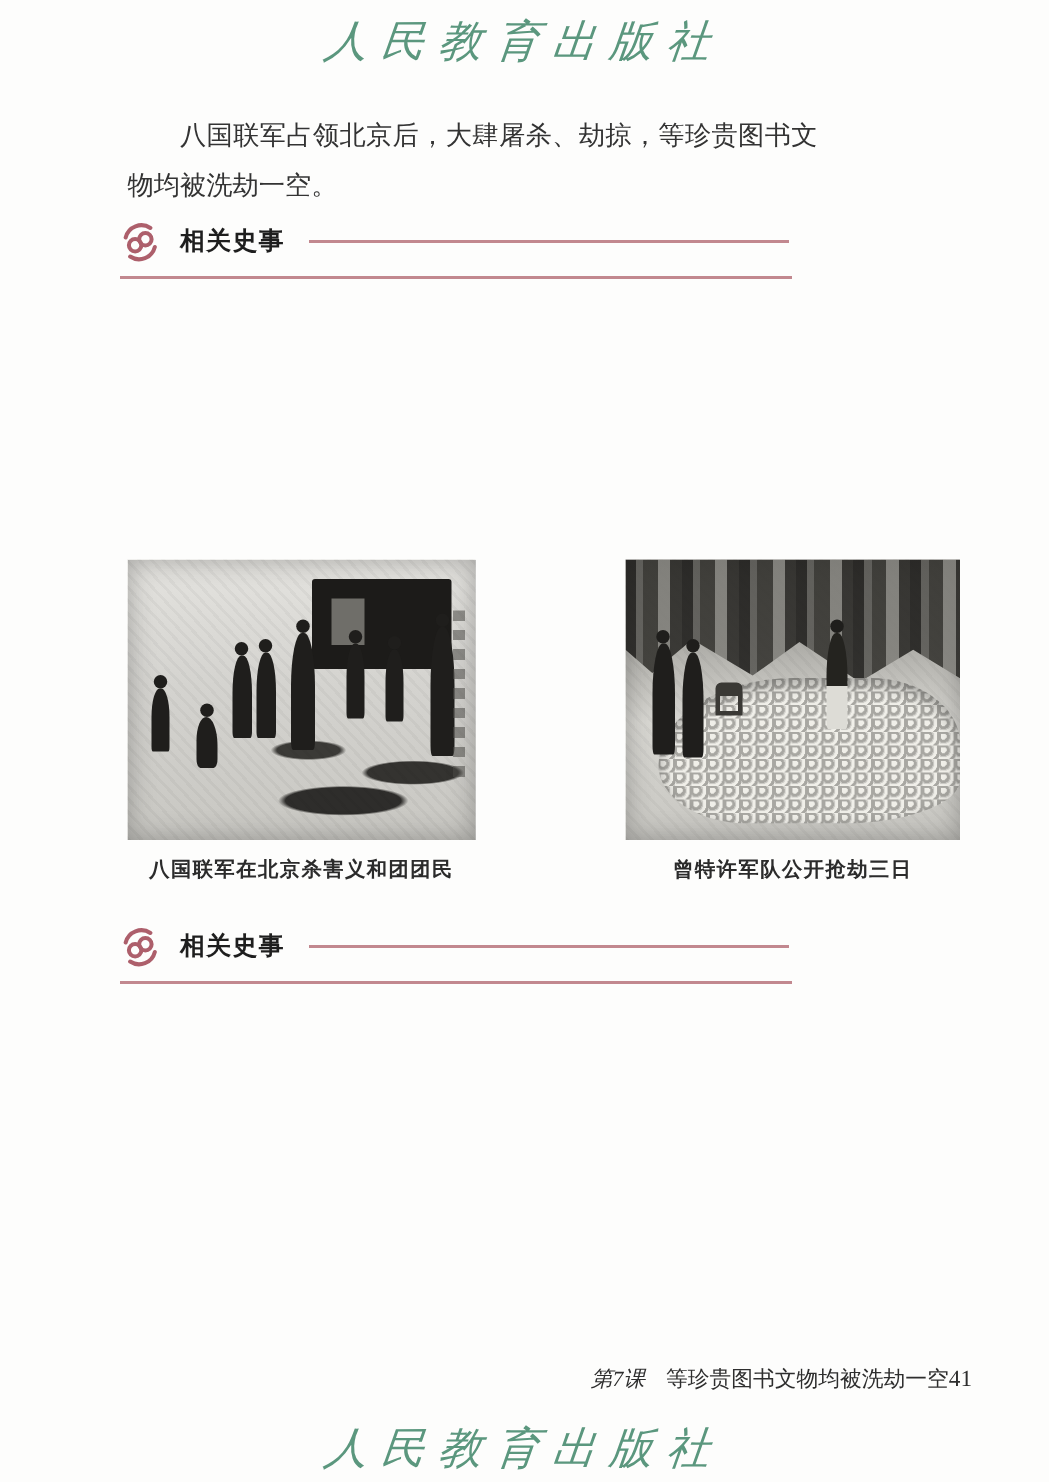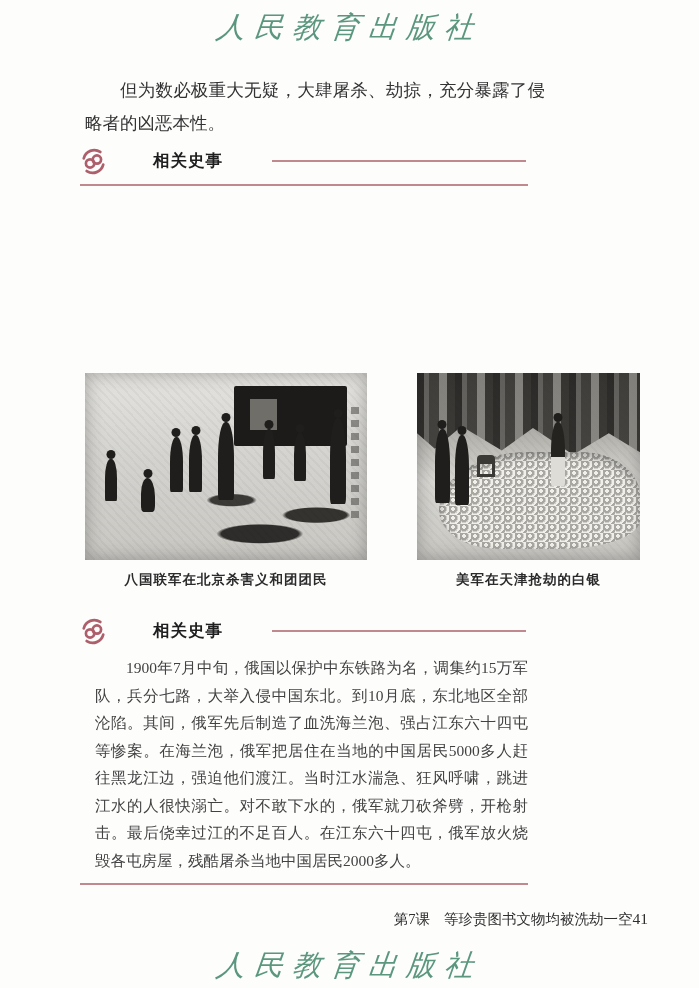--- a/index.html
+++ b/index.html
@@ -25,21 +25,21 @@
   .intro {
     position:absolute; top:74px; left:85px; width:460px;
     font-size:17.5px; line-height:33px; text-indent:2em;
     text-align:justify; color:#333;
   }
 
   
   .rh-box { position:absolute; left:80px; width:448px; }
   .rh-box.one { top:147px; }
   .rh-box.two { top:617px; }
-  .rh-head { display:flex; align-items:center; height:28px;gap:33px; }
+  .rh-head { display:flex; align-items:center; height:28px; }
   .rh-icon { width:27px; height:27px; flex:0 0 auto; }
   .rh-title {
     font-family:"Liberation Sans", sans-serif; font-weight:bold;
     font-size:16.5px; color:#1e1e1e; margin-left:13px; letter-spacing:1px;
     white-space:nowrap;
   }
   .rh-rule { flex:1; height:2px; background:#c2888f; margin-left:16px; margin-right:2px; }
   .rh-body {
     margin-top:9px; padding-left:15px; width:448px;
     font-size:15.5px; line-height:27.5px; text-indent:2em;
@@ -106,39 +106,39 @@
   }
   .smudge-vert {
     position:absolute; right:3%; top:18%; width:8px; height:60%;
     background:repeating-linear-gradient(180deg,#4a4945 0 7px, transparent 7px 13px);
     opacity:.55;
   }
   figcaption {
     margin-top:11px; text-align:center; font-size:13.5px; font-weight:bold;
     color:#2b2b2b; letter-spacing:1px;
   }
-  .fig1 { left:85px; top:373px; width:282px; }
+  .fig1 { left:85px; top:373px; width:232px; }
   .fig2 { left:417px; top:373px; width:223px; }
 
   
   .footer {
     position:absolute; top:910px; right:51px; font-size:14.5px; color:#2e2e2e;
     white-space:nowrap;
   }
-  .footer .lesson-label { margin-right:14px; }
+  .footer .lesson-label { margin-right:14px;font-style:italic; }
   .footer .page-number { margin-left:0; font-size:15.5px; }
 </style>
 </head>
 <body>
 
 <div class="page">
 
   <div class="pub-logo top">人民教育出版社</div>
 
-  <p class="intro">但为数必极重大无疑，大肆屠杀、劫掠，充分暴露了侵略者的凶恶本性。</p>
+  <p class="intro">八国联军占领北京后，大肆屠杀、劫掠，等珍贵图书文物均被洗劫一空。</p>
 
   <section class="rh-box one">
     <div class="rh-head">
       <svg class="rh-icon" viewBox="0 0 30 30">
         <g fill="none" stroke="#ad5f6b" stroke-width="3" stroke-linecap="round">
           <circle cx="11.2" cy="17.2" r="4.6"></circle>
           <circle cx="18.8" cy="12.8" r="4.6"></circle>
           <path d="M4.2 11.5 A 12 12 0 0 1 22.5 4.4"></path>
           <path d="M25.8 18.5 A 12 12 0 0 1 7.5 25.6"></path>
         </g>
@@ -167,37 +167,36 @@
 
   <figure class="fig2">
     <div class="photo ph2">
       <div class="ruins"></div>
       <div class="silver-pile"></div>
       <div class="silhouette" style="left:8%;top:30%;width:15px;height:74px;"></div>
       <div class="silhouette" style="left:17%;top:33%;width:14px;height:70px;"></div>
       <div class="silhouette light-legs" style="left:60%;top:26%;width:14px;height:64px;"></div>
       <div class="chair" style="left:27%;top:44%;"></div>
     </div>
-    <figcaption>美军在天津抢劫的白银</figcaption>
+    <figcaption>曾特许军队公开抢劫三日</figcaption>
   </figure>
 
   <section class="rh-box two">
     <div class="rh-head">
       <svg class="rh-icon" viewBox="0 0 30 30">
         <g fill="none" stroke="#ad5f6b" stroke-width="3" stroke-linecap="round">
           <circle cx="11.2" cy="17.2" r="4.6"></circle>
           <circle cx="18.8" cy="12.8" r="4.6"></circle>
           <path d="M4.2 11.5 A 12 12 0 0 1 22.5 4.4"></path>
           <path d="M25.8 18.5 A 12 12 0 0 1 7.5 25.6"></path>
         </g>
       </svg>
       <span class="rh-title">相关史事</span>
       <span class="rh-rule"></span>
     </div>
-    <p class="rh-body">1900年7月中旬，俄国以保护中东铁路为名，调集约15万军队，兵分七路，大举入侵中国东北。到10月底，东北地区全部沦陷。其间，俄军先后制造了血洗海兰泡、强占江东六十四屯等惨案。在海兰泡，俄军把居住在当地的中国居民5000多人赶往黑龙江边，强迫他们渡江。当时江水湍急、狂风呼啸，跳进江水的人很快溺亡。对不敢下水的，俄军就刀砍斧劈，开枪射击。最后侥幸过江的不足百人。在江东六十四屯，俄军放火烧毁各屯房屋，残酷屠杀当地中国居民2000多人。</p>
     <div class="rh-bottom-rule"></div>
   </section>
 
   <div class="footer">
     <span class="lesson-label">第7课</span><span>等珍贵图书文物均被洗劫一空</span><span class="page-number">41</span>
   </div>
 
   <div class="pub-logo bottom">人民教育出版社</div>
 
 </div>

